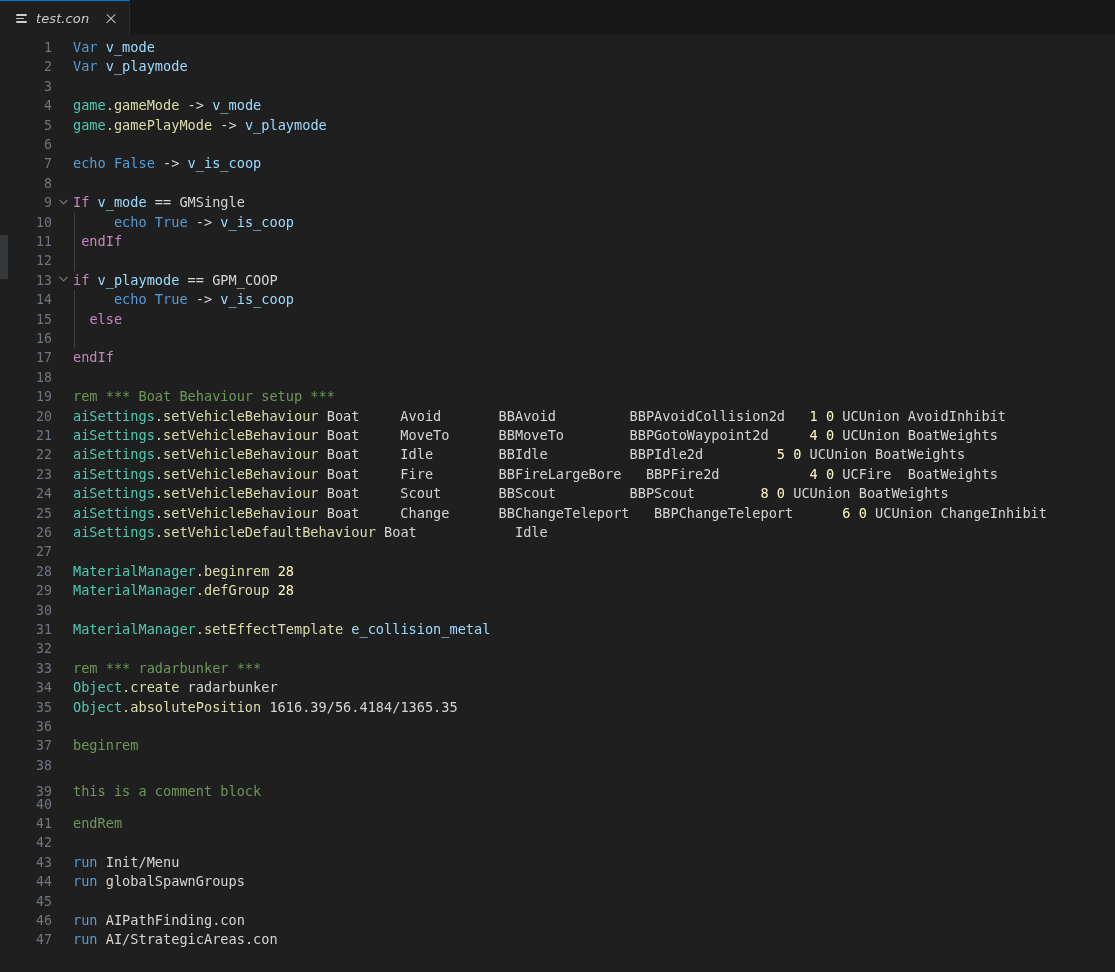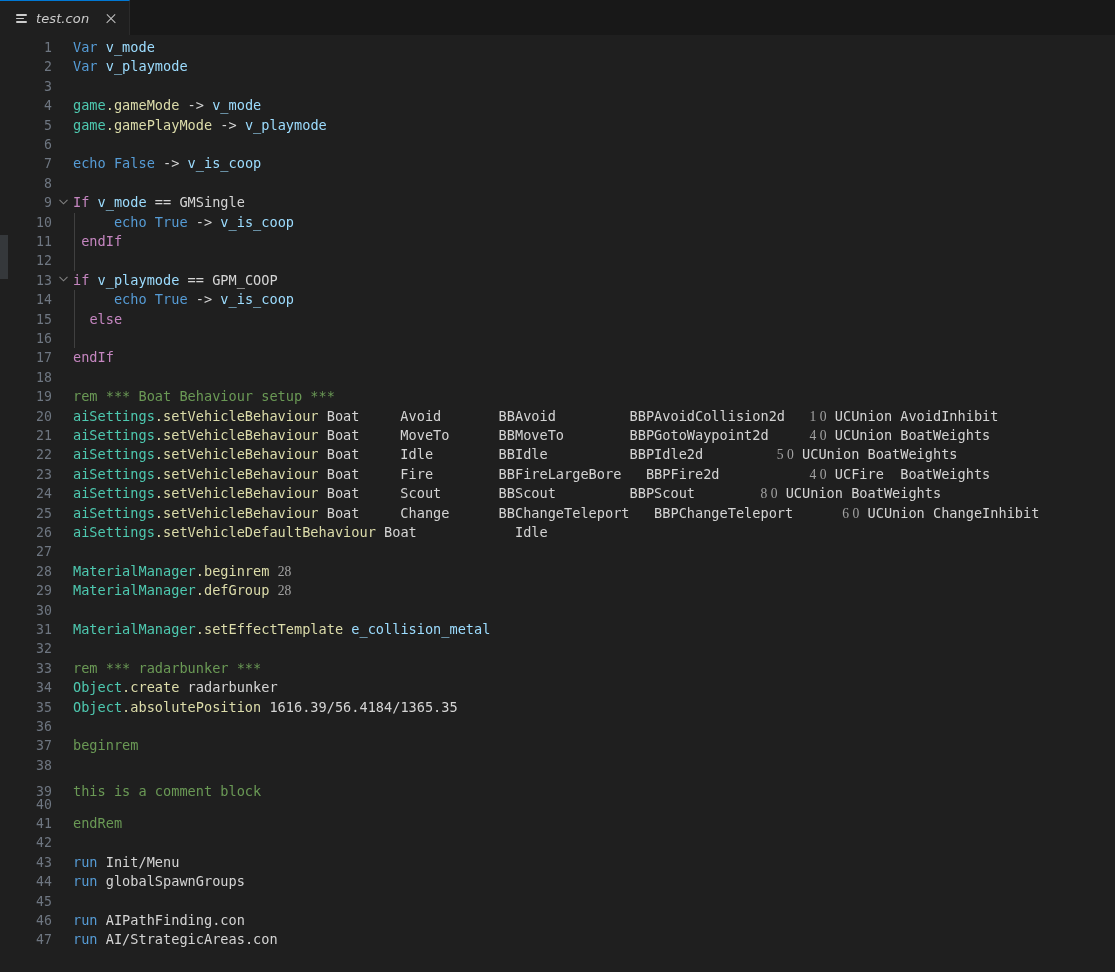--- a/index.html
+++ b/index.html
@@ -165,21 +165,21 @@
   }
 
   
   .t-kw       { color: #c586c0; }  
   .t-fn       { color: #569cd6; }  
   .t-const    { color: #569cd6; }  
   .t-var      { color: #9cdcfe; }  
   .t-obj      { color: #4ec9b0; }  
   .t-method   { color: #dcdcaa; }  
   .t-plain    { color: #d4d4d4; }
-  .t-num      { color: #a3a3a3; font-family: Liberation Serif, serif; }
+  .t-num      { color: #fef9c3; }
   .t-comment  { color: #6a9955; }
   .t-op       { color: #d4d4d4; }
 
   
   .hscroll {
     position: absolute;
     left: 0; bottom: 0;
     width: 1115px; height: 4px;
     background: #1f1f1f;
   }

